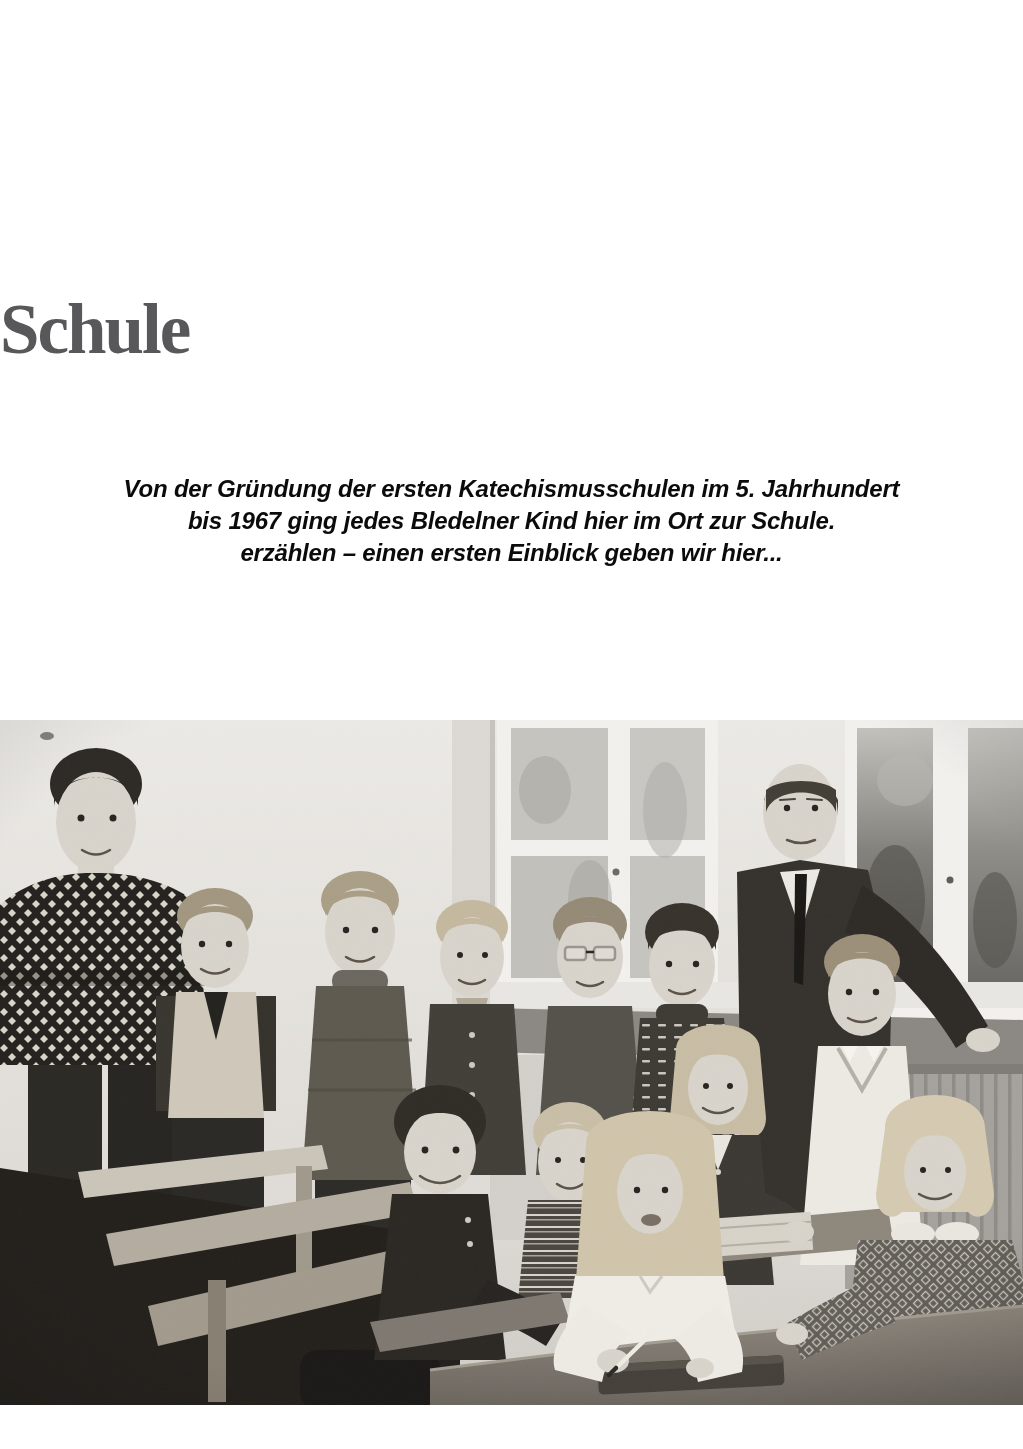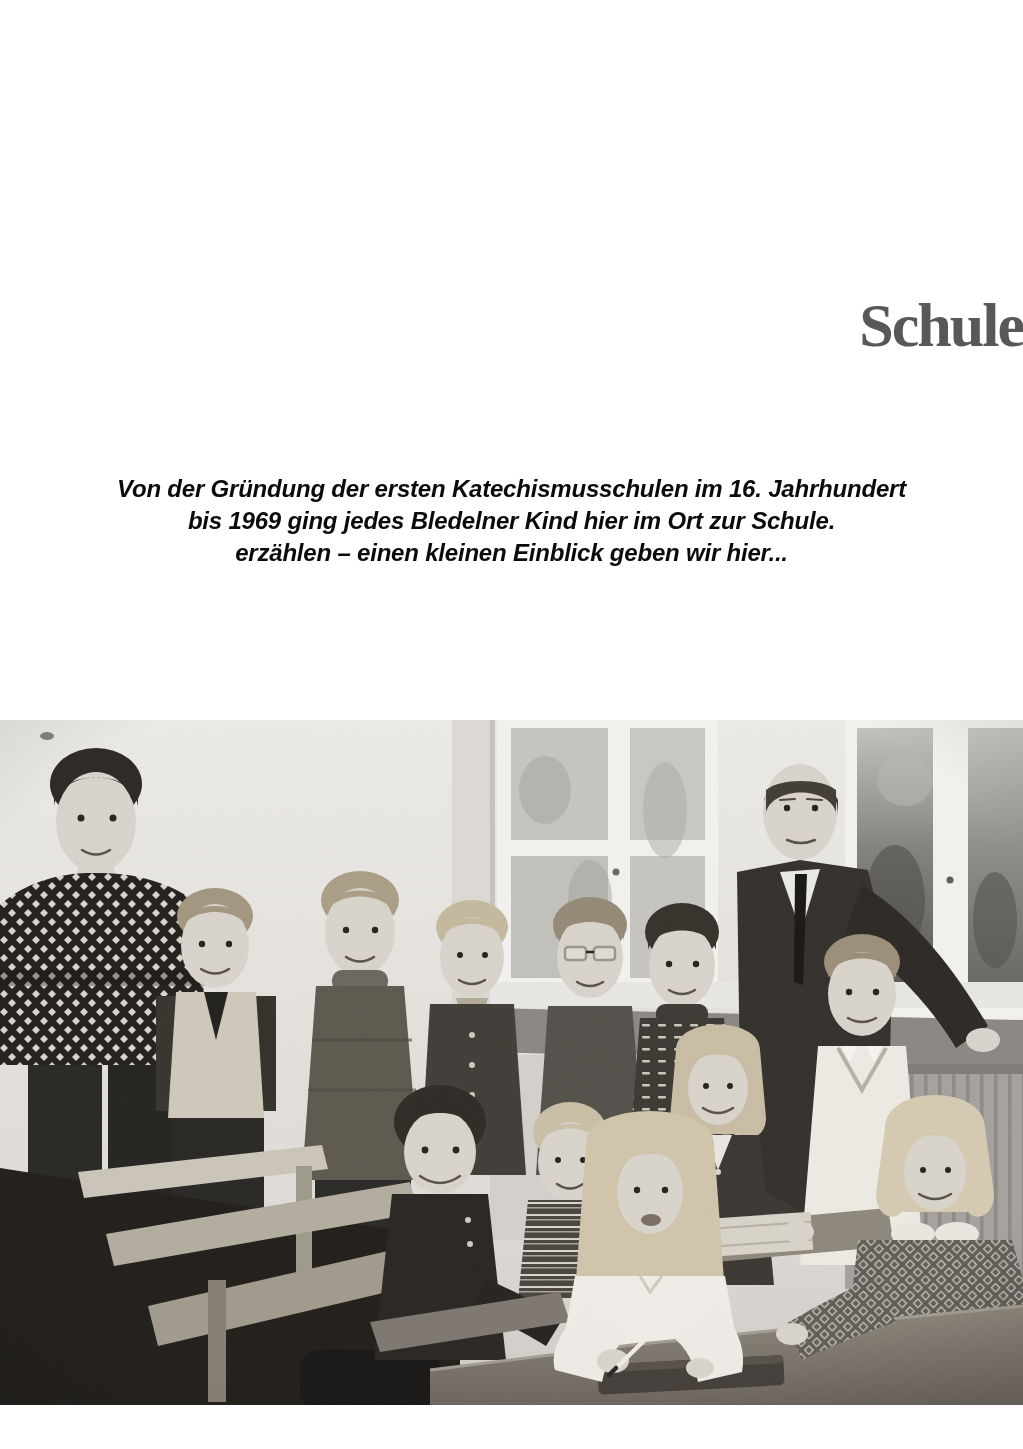--- a/index.html
+++ b/index.html
@@ -8,23 +8,23 @@
     --page-bg:#ffffff;
   }
   html,body{margin:0;padding:0;background:#9a9a9a;}
   .page{
     position:relative;width:1023px;height:1449px;margin:0 auto;
     background:var(--page-bg);overflow:hidden;
     font-family:"Liberation Sans",sans-serif;
   }
   .title{
     position:absolute;top:294px;left:0;width:100%;
-    text-align:right;margin:0;
+    text-align:left;margin:0;
     font-family:"Liberation Serif",serif;font-weight:bold;
-    font-size:62px;line-height:1;letter-spacing:-2px;
+    font-size:71px;line-height:1;letter-spacing:-2px;
     color:var(--title-color);
   }
   .intro{
     position:absolute;top:473px;left:0;width:100%;
     text-align:center;color:var(--text-color);
     font-family:"Liberation Sans",sans-serif;
     font-style:italic;font-weight:bold;
     font-size:24px;line-height:32px;letter-spacing:-0.2px;
   }
   .photo{
@@ -39,23 +39,23 @@
   .brow{stroke:#4a443b;stroke-width:2;fill:none;stroke-linecap:round;}
 </style>
 </head>
 <body>
 
 <div class="page">
 
   <h1 class="title">Schule</h1>
 
   <div class="intro">
-    <div>Von der Gründung der ersten Katechismusschulen im 16. Jahrhundert</div>
-    <div>bis 1969 ging jedes Bledelner Kind hier im Ort zur Schule.</div>
-    <div>erzählen – einen kleinen Einblick geben wir hier...</div>
+    <div>Von der Gründung der ersten Katechismusschulen im 5. Jahrhundert</div>
+    <div>bis 1967 ging jedes Bledelner Kind hier im Ort zur Schule.</div>
+    <div>erzählen – einen ersten Einblick geben wir hier...</div>
   </div>
 
   <figure class="photo" role="img" aria-label="Schwarz-weißes Klassenfoto: ein Lehrer im dunklen Anzug und ein junger Mann im Norwegerpullover stehen mit elf Schulkindern an Holzbänken in einem hellen Klassenzimmer mit großen Sprossenfenstern; vorne schreibt ein Mädchen in weißer Bluse mit Bleistift.">
     <svg viewBox="0 0 1023 685" xmlns="http://www.w3.org/2000/svg">
       <defs>
         <linearGradient id="wallGrad" x1="0" y1="0" x2="0" y2="1">
           <stop offset="0" stop-color="#eceae6"></stop>
           <stop offset="0.7" stop-color="#dfdcd7"></stop>
           <stop offset="1" stop-color="#cfccc6"></stop>
         </linearGradient>

